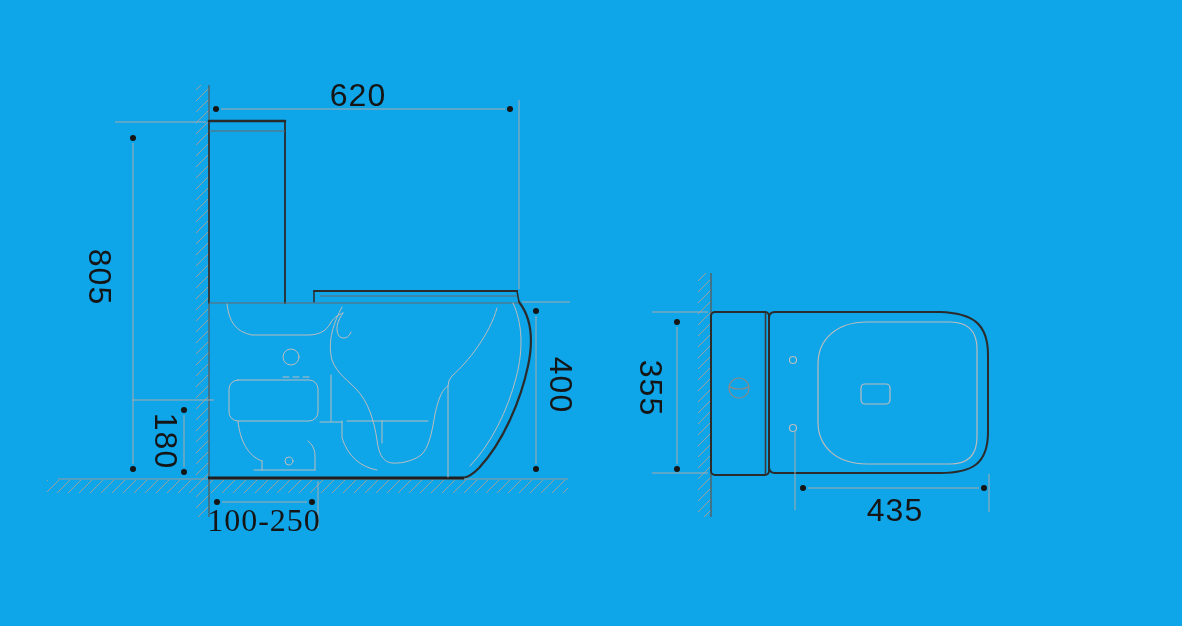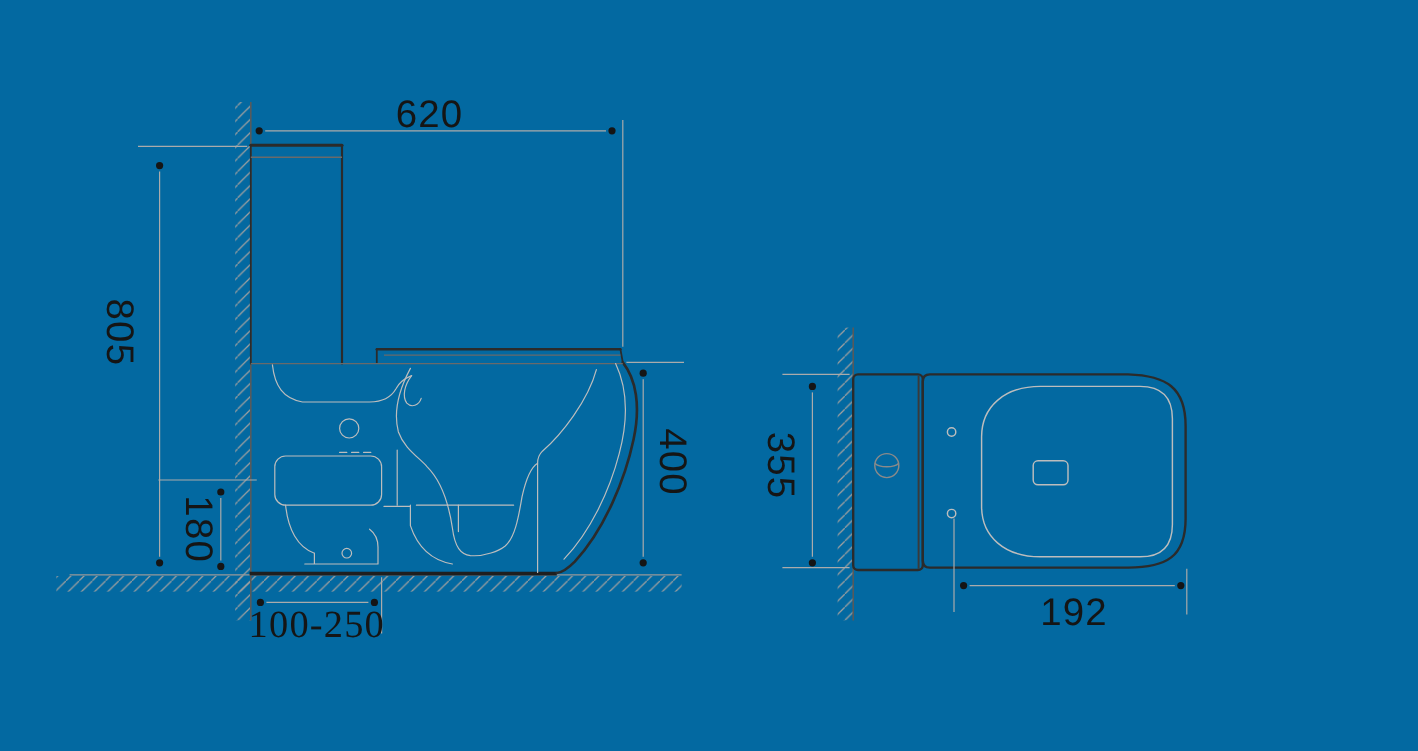--- a/index.html
+++ b/index.html
@@ -1,19 +1,19 @@
 <!DOCTYPE html>
 <html><head>
 <meta charset="utf-8">
 <style>
   html,body{margin:0;padding:0;background:#ffffff;}
   #canvas{
     position:relative;
     width:1182px;height:626px;
-    background:#0369a1;
+    background:#0ea5e9;
     overflow:hidden;
     font-family:"Liberation Sans", sans-serif;
   }
   #drawing-svg{position:absolute;left:0;top:0;}
   .dim-label{
     position:absolute;
     width:120px;height:34px;
     line-height:34px;
     text-align:center;
     font-size:32px;
@@ -152,15 +152,15 @@
   <div class="dim-label rot90" style="left:40px;top:260px;">805</div>
 
   <div class="dim-label rot90" style="left:106px;top:424px;">180</div>
 
   <div class="dim-label rot90" style="left:501px;top:368px;">400</div>
 
   <div class="dim-label" style="left:204px;top:503px;font-family:Liberation Serif, serif;">100-250</div>
 
   <div class="dim-label rot90" style="left:591px;top:371px;">355</div>
 
-  <div class="dim-label" style="left:835px;top:493px;">192</div>
+  <div class="dim-label" style="left:835px;top:493px;">435</div>
 
 </div>
 
 </body></html>

